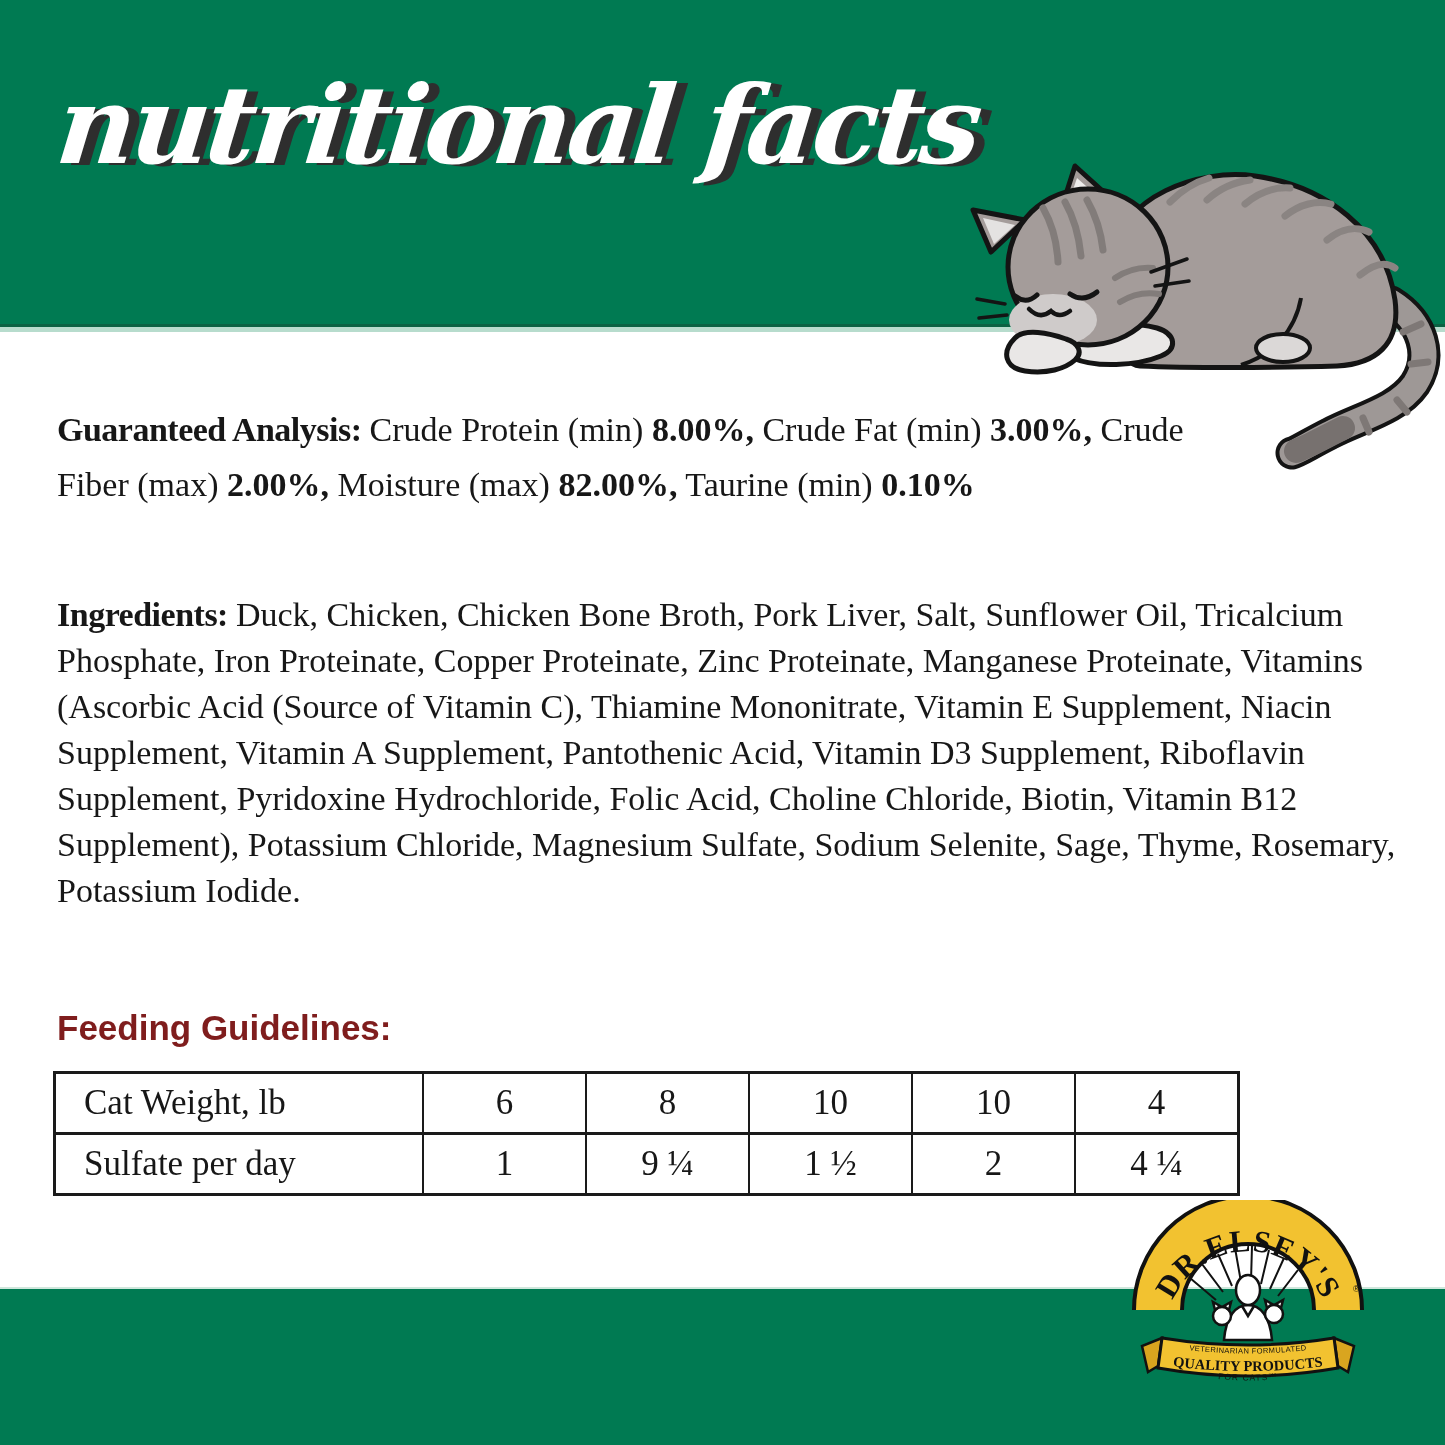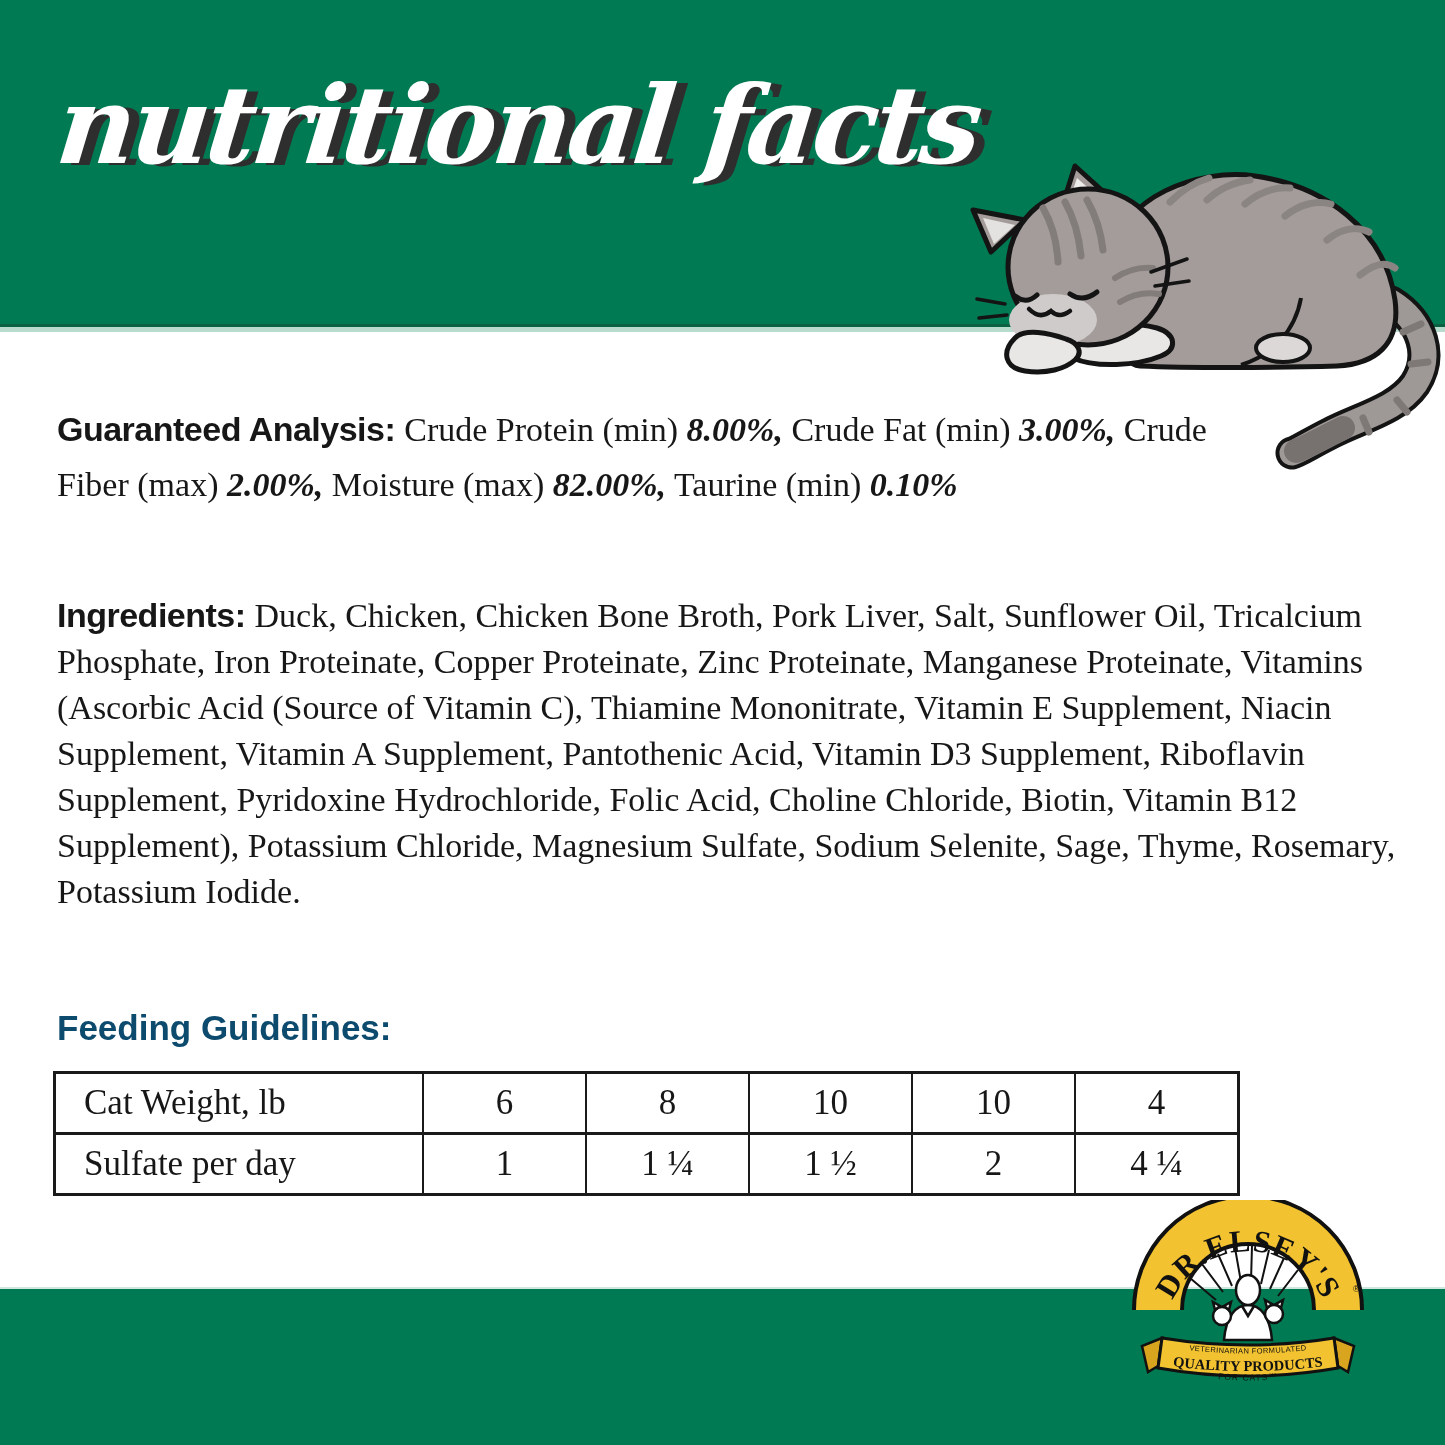--- a/index.html
+++ b/index.html
@@ -32,28 +32,28 @@
     letter-spacing:-4px;
     color:#ffffff;
     text-shadow:11px 2px 0 #2e2e2e;
     transform:skewX(-6deg);
     white-space:nowrap;
   }
   
   .para{position:absolute;margin:0;font-size:34px;}
   .para-ga{left:57px;top:402px;width:1185px;line-height:55px;}
   .para-ing{left:57px;top:592px;width:1350px;line-height:46px;}
-  .seg-lead{font-family:Liberation Sans, sans-serif;font-weight:700;letter-spacing:-0.5px;}
+  .seg-lead{font-family:Liberation Serif, serif;font-weight:700;letter-spacing:-0.5px;}
   .seg-r{font-family:"Liberation Serif", serif;text-align:center;}
-  .seg-b{font-family:"Liberation Serif", serif;font-weight:700;font-style:italic;}
+  .seg-b{font-family:"Liberation Serif", serif;font-weight:700;}
   
   .feed-heading{
     position:absolute;left:57px;top:1008px;margin:0;
     font-family:"Liberation Sans", sans-serif;
-    font-weight:700;font-size:35px;color:#0c4a6e;
+    font-weight:700;font-size:35px;color:#7f1d1d;
   }
   .feed-table{
     position:absolute;left:53px;top:1071px;
     border-collapse:collapse;
     font-size:35px;
   }
   .feed-table td{
     border:2px solid #1a1a1a;
     height:58px;
     text-align:center;
@@ -128,21 +128,21 @@
           <td class="lbl">Cat Weight, lb</td>
           <td>6</td>
           <td>8</td>
           <td>10</td>
           <td>10</td>
           <td>4</td>
         </tr>
         <tr>
           <td class="lbl">Sulfate per day</td>
           <td>1</td>
-          <td>1 ¼</td>
+          <td>9 ¼</td>
           <td>1 ½</td>
           <td>2</td>
           <td>4 ¼</td>
         </tr>
       </tbody>
   </table>
 
   <div class="band-bottom"></div>
 
   <svg class="logo" viewBox="0 0 240 190" xmlns="http://www.w3.org/2000/svg" aria-hidden="true">

